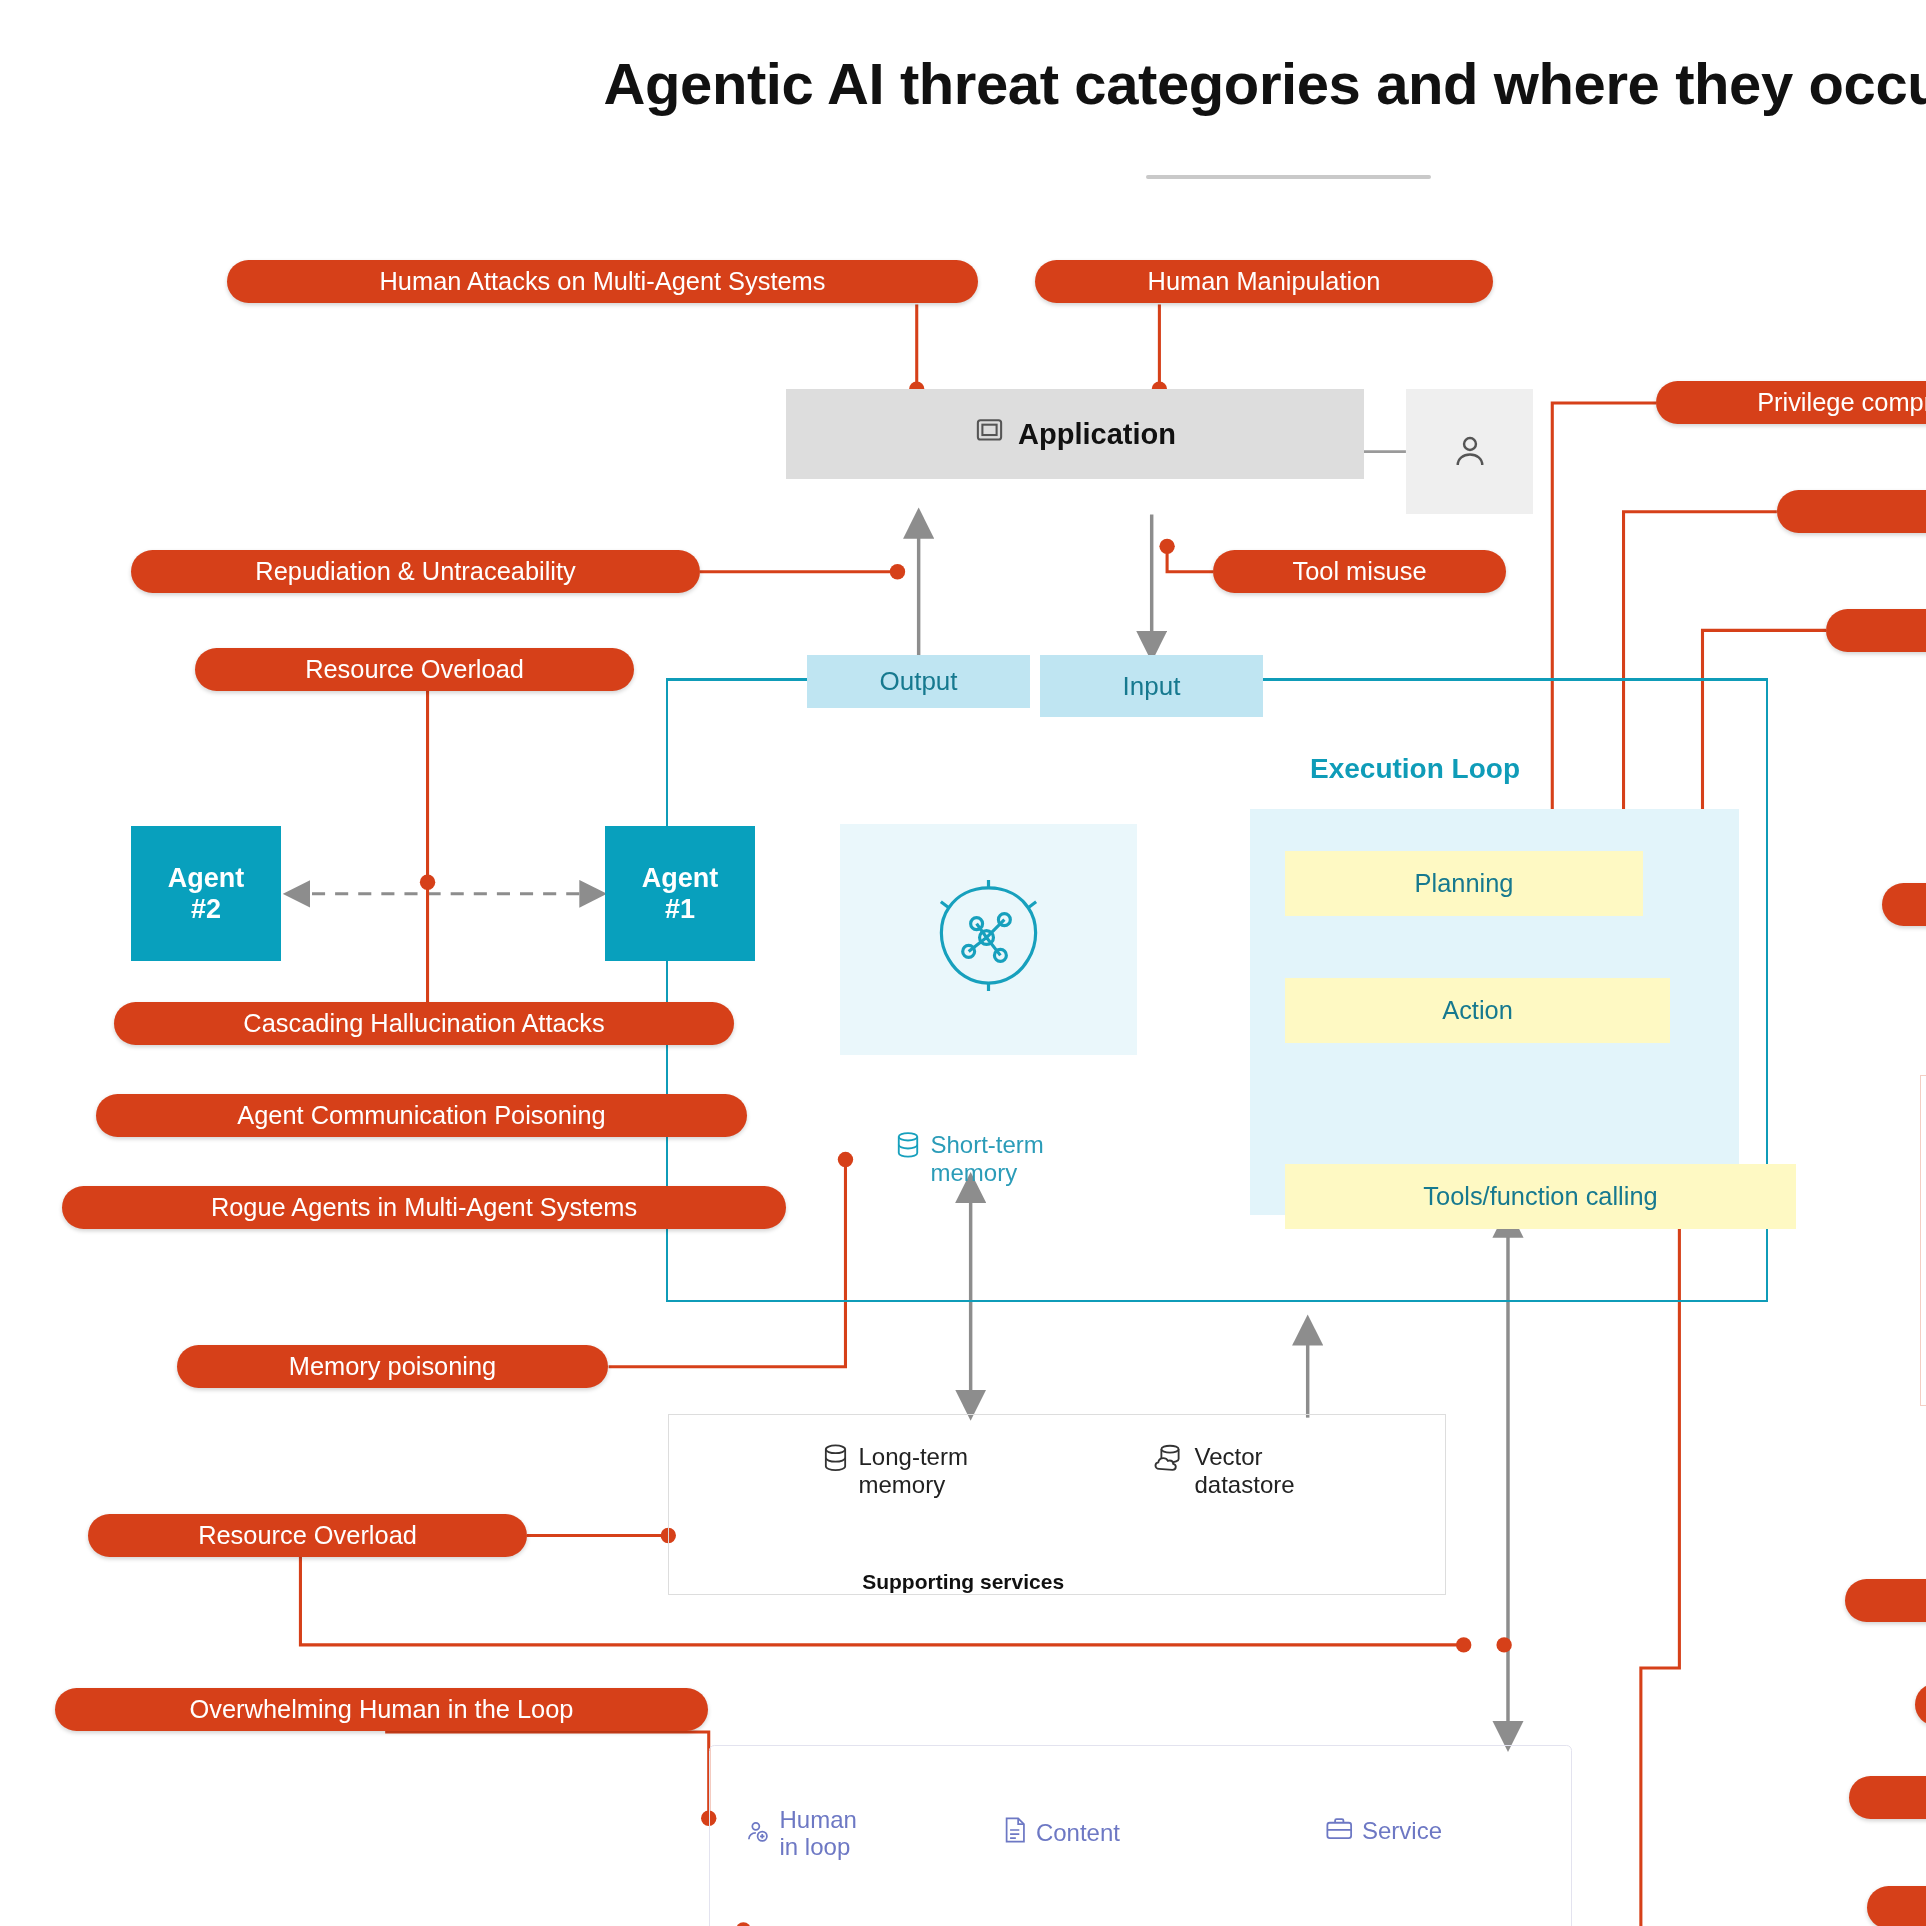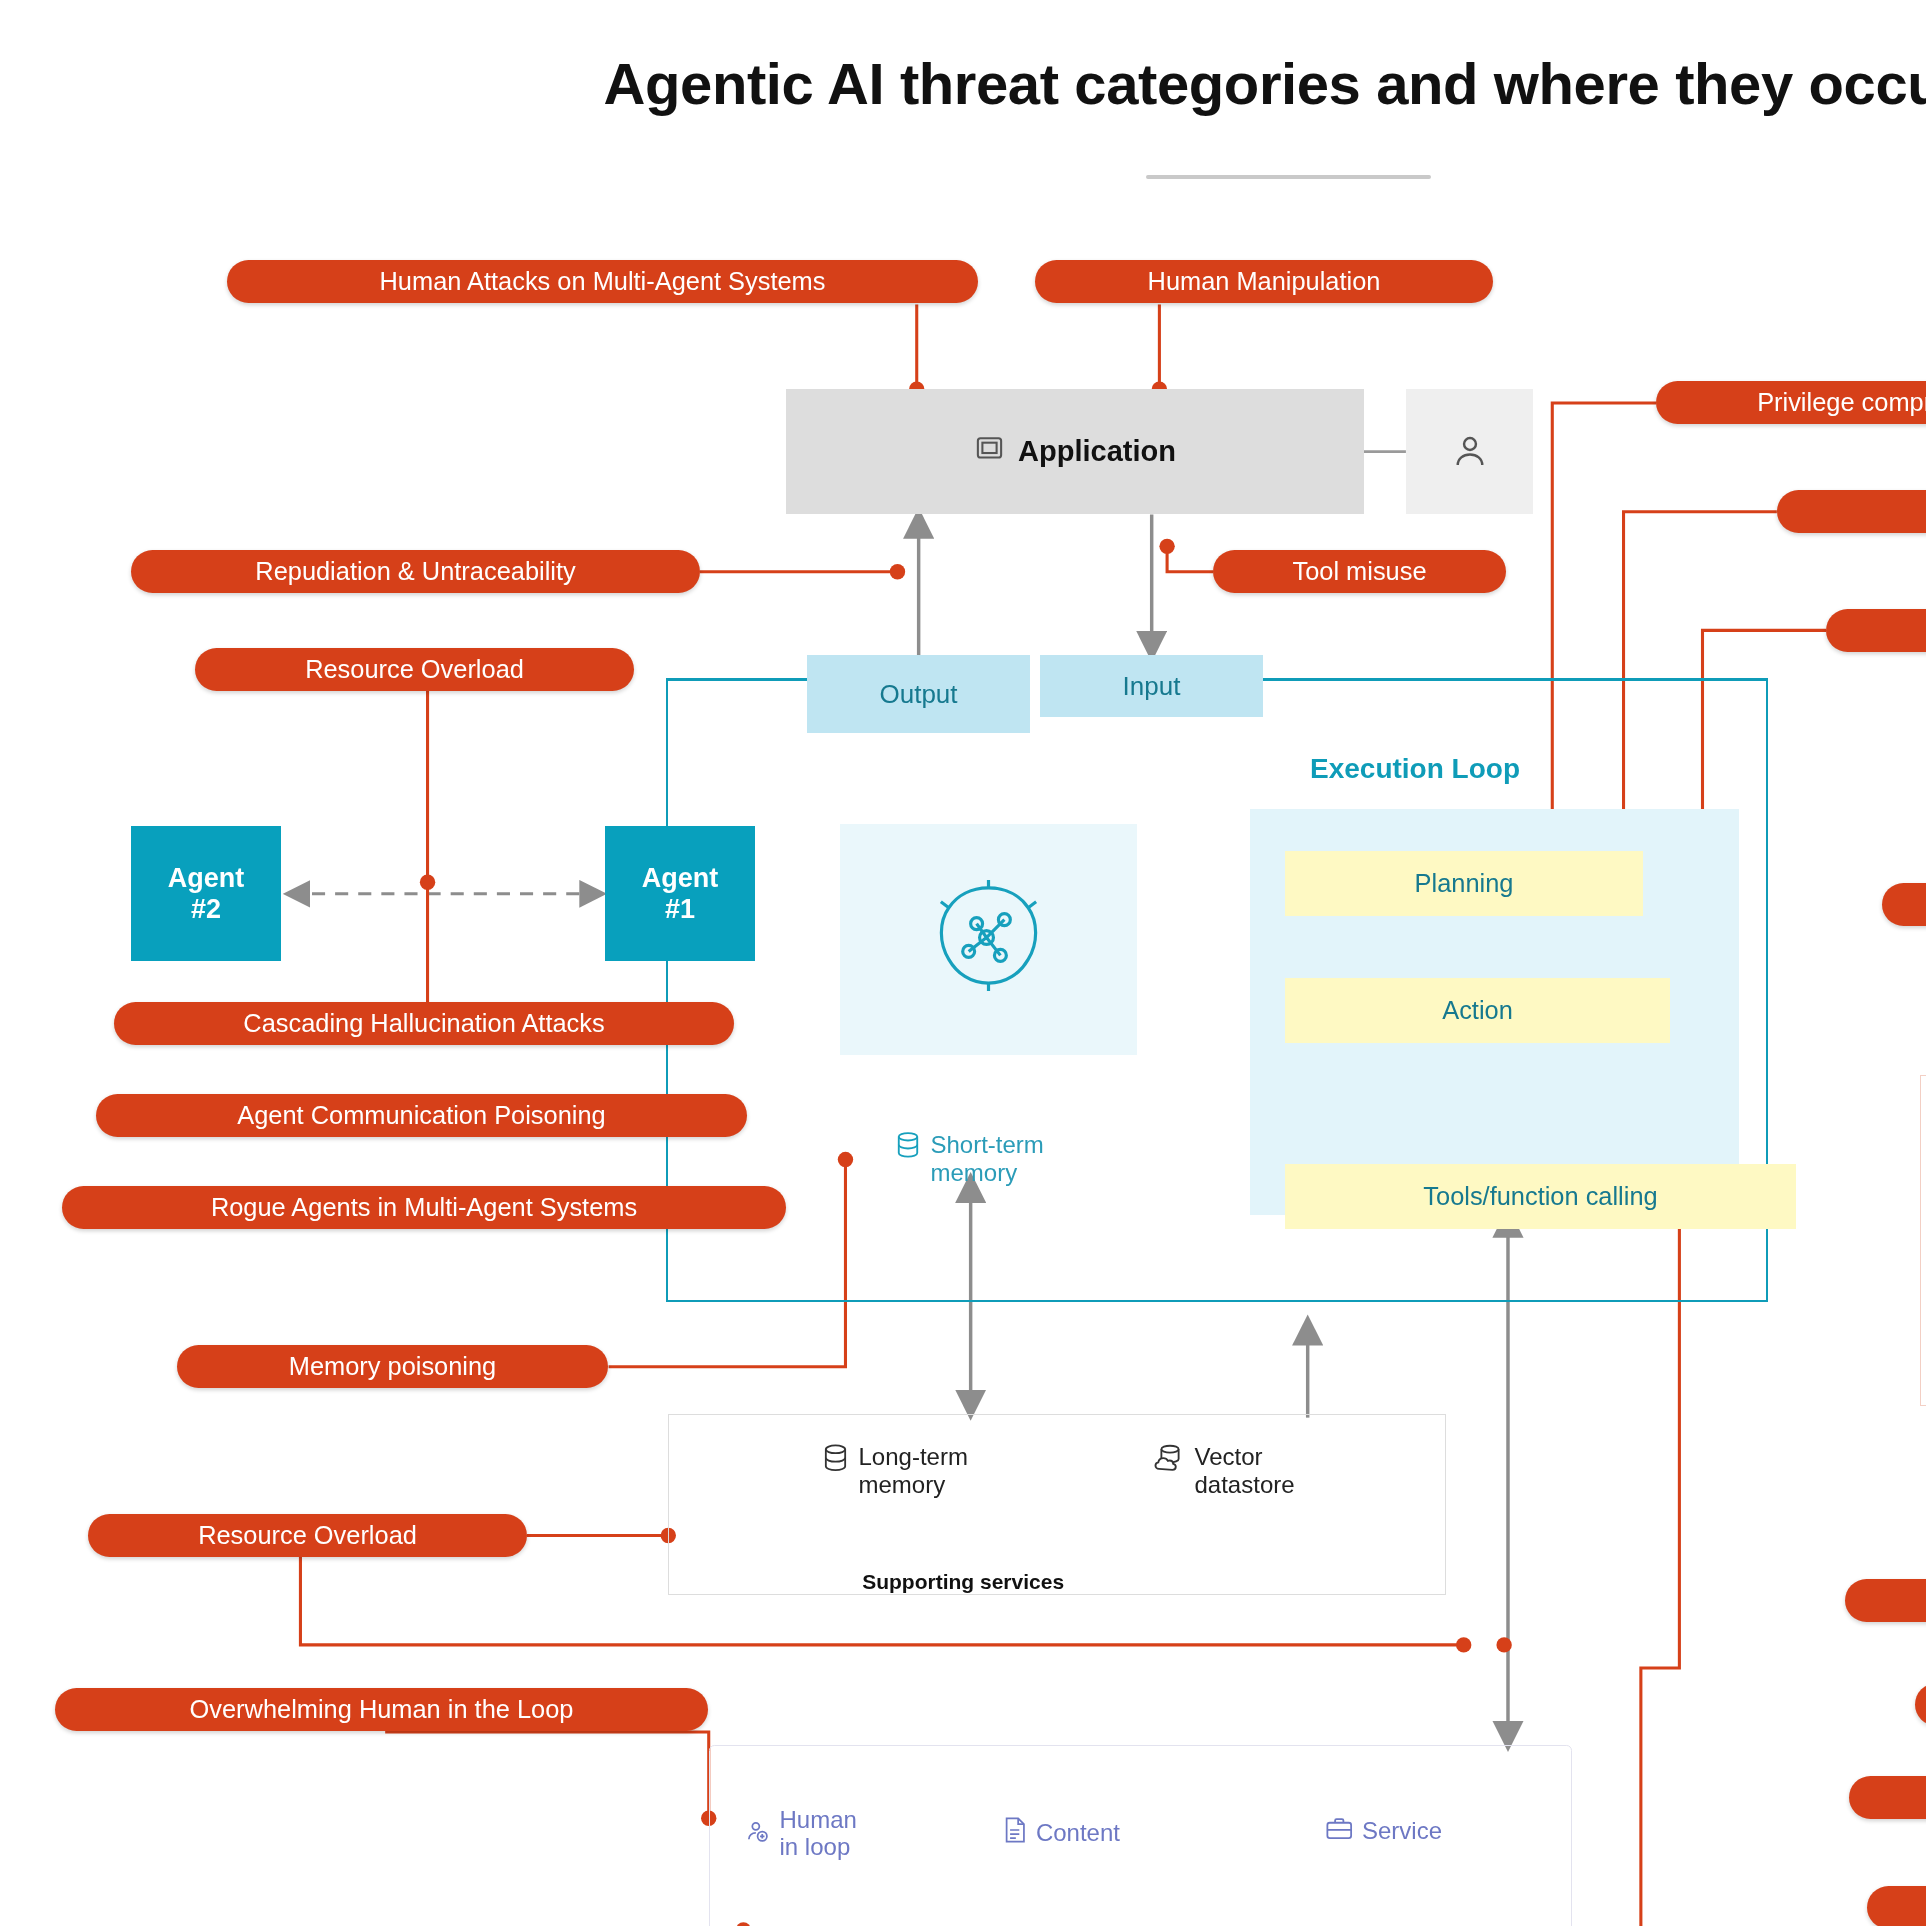--- a/index.html
+++ b/index.html
@@ -281,40 +281,40 @@
       <circle cx="3800" cy="4270" r="20"></circle>
       <circle cx="3905" cy="4270" r="20"></circle>
       <circle cx="4360" cy="3150" r="20"></circle>
     </g>
   </svg>
 
   <div class="agent-frame" style="left:666px; top:678px; width:1102px; height:624px; border-top:none;"></div>
   <div class="agent-frame" style="left:666px; top:678px; width:154px; height:2.7px; border:none; background:#0f9cb8;"></div>
   <div class="agent-frame" style="left:1217px; top:678px; width:551px; height:2.7px; border:none; background:#0f9cb8;"></div>
 
-  <div class="app-box" style="left:786px; top:389px; width:578px; height:125px;">
+  <div class="app-box" style="left:786px; top:389px; width:578px; height:90px;">
     <span class="icon">
       <svg width="31" height="31" viewBox="0 0 24 24" fill="none" stroke="#555" stroke-width="1.6">
         <rect x="3" y="4" width="18" height="15" rx="2"></rect>
         <rect x="6.5" y="7.5" width="11" height="8"></rect>
       </svg>
     </span>
     <span>Application</span>
   </div>
 
   <div class="user-box" style="left:1406px; top:389px; width:127px; height:125px;">
     <span class="icon">
       <svg width="42" height="42" viewBox="0 0 24 24" fill="none" stroke="#555" stroke-width="1.4">
         <circle cx="12" cy="8" r="3.4"></circle>
         <path d="M5 20c0-3.6 3.1-6 7-6s7 2.4 7 6"></path>
       </svg>
     </span>
   </div>
 
-  <div class="io-box" style="left:807px; top:655px; width:223px; height:78px;">
+  <div class="io-box" style="left:807px; top:655px; width:223px; height:53px;">
     <span>Output</span>
   </div>
   <div class="io-box" style="left:1040px; top:655px; width:223px; height:62px;">
     <span>Input</span>
   </div>
 
   <div class="agent-box" style="left:131px; top:826px; width:150px; height:135px;">
     <span>Agent</span>
     <span>#2</span>
   </div>

